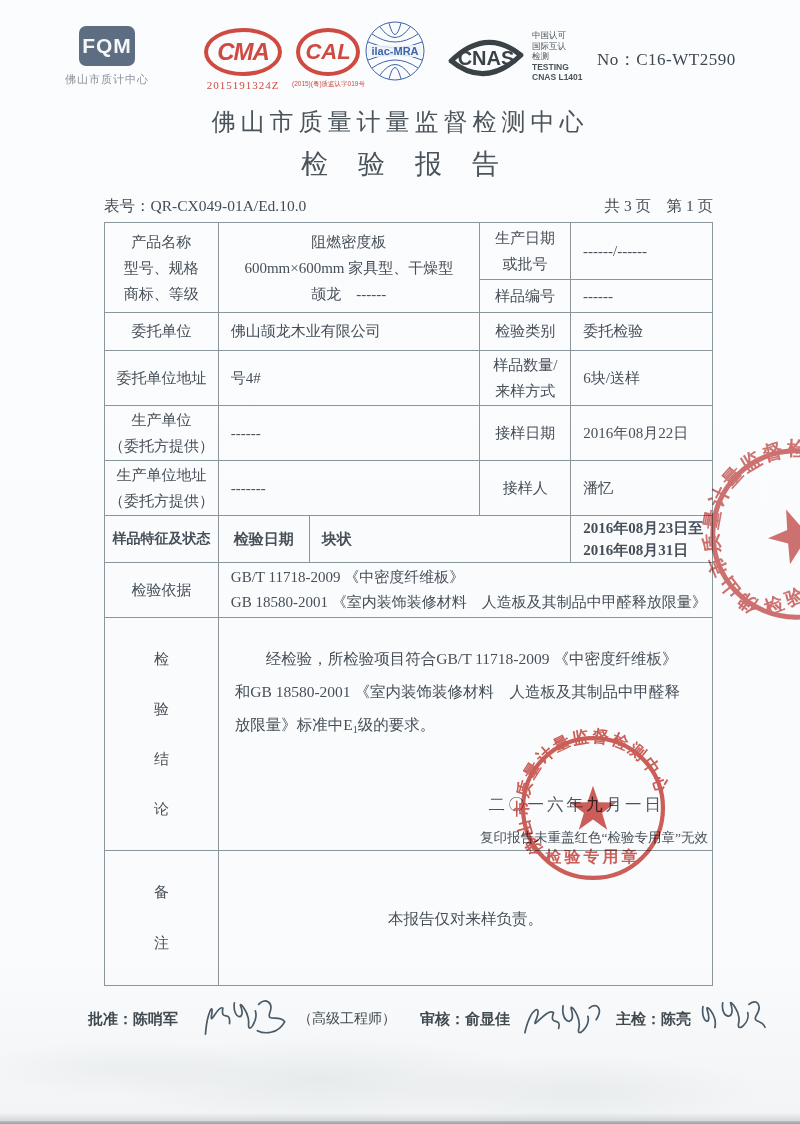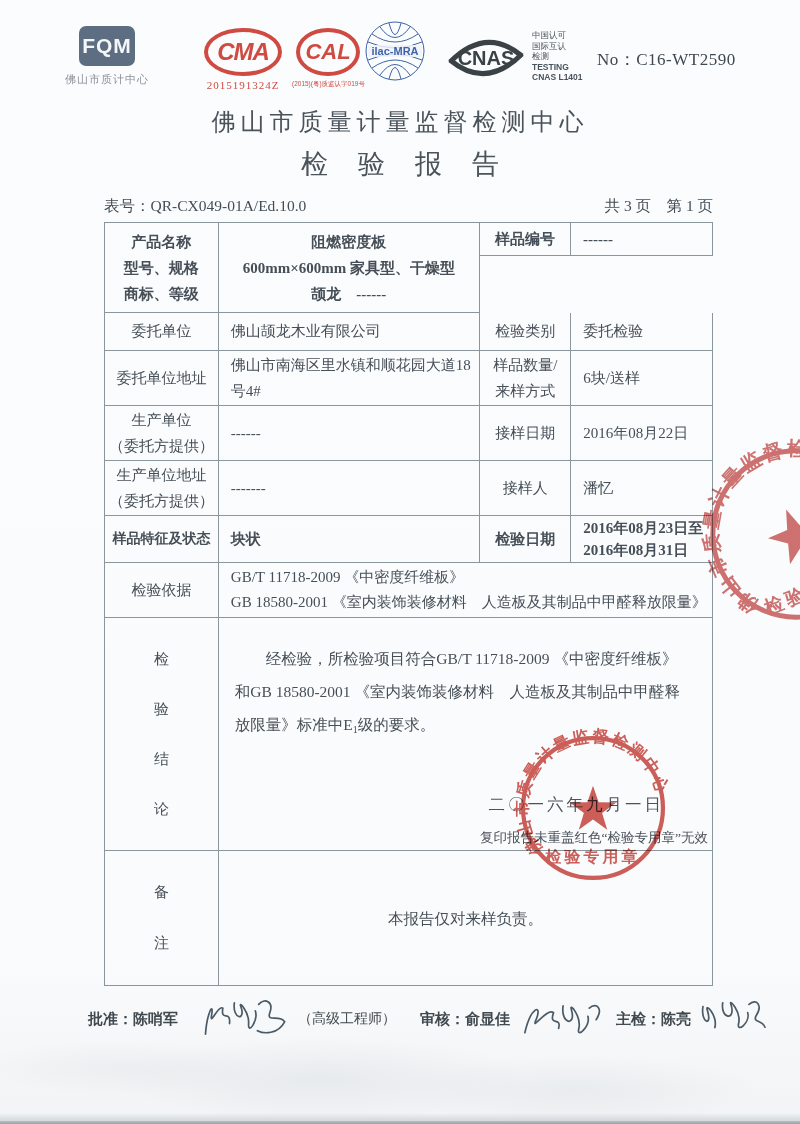--- a/index.html
+++ b/index.html
@@ -172,50 +172,56 @@
   <div class="t-org">佛山市质量计量监督检测中心</div>
   <div class="t-doc">检验报告</div>
 
   <div class="meta">
     <span>表号：QR-CX049-01A/Ed.10.0</span>
     <span>共 3 页　第 1 页</span>
   </div>
 
   <div class="tbl">
 
-    <div class="row" style="height:90px;font-weight:bold;">
+    <div class="row" style="height:90px;">
       <div class="c lbl w1">
         <div class="line">产品名称</div>
         <div class="line">型号、规格</div>
         <div class="line">商标、等级</div>
       </div>
       <div class="c val ctr w2">
         <div class="line">阻燃密度板</div>
         <div class="line">600mm×600mm 家具型、干燥型</div>
         <div class="line">颉龙　------</div>
       </div>
       <div style="width:233px; display:flex; flex-direction:column;">
+        <div class="row" style="height:57px;">
+          <div class="c lbl w3">
+            <div class="line">生产日期</div>
+            <div class="line">或批号</div>
+          </div>
+          <div class="c val w4">------/------</div>
+        </div>
         <div class="row" style="height:33px;">
           <div class="c lbl w3">样品编号</div>
           <div class="c val w4">------</div>
         </div>
       </div>
     </div>
 
     <div class="row" style="height:38px;">
       <div class="c lbl w1">委托单位</div>
       <div class="c val w2">佛山颉龙木业有限公司</div>
       <div class="c lbl w3">检验类别</div>
       <div class="c val w4">委托检验</div>
     </div>
 
     <div class="row" style="height:55px;">
       <div class="c lbl w1">委托单位地址</div>
       <div class="c val w2">
-        <div class="line">佛山市南海区里水镇和顺花园大道18</div>
         <div class="line">号4#</div>
       </div>
       <div class="c lbl w3">
         <div class="line">样品数量/</div>
         <div class="line">来样方式</div>
       </div>
       <div class="c val w4">6块/送样</div>
     </div>
 
     <div class="row" style="height:55px;">
@@ -233,22 +239,22 @@
         <div class="line">生产单位地址</div>
         <div class="line">（委托方提供）</div>
       </div>
       <div class="c val w2">-------</div>
       <div class="c lbl w3">接样人</div>
       <div class="c val w4">潘忆</div>
     </div>
 
     <div class="row" style="height:47px;font-weight:bold;">
       <div class="c lbl w1" style="font-size:14px;">样品特征及状态</div>
+      <div class="c lbl w3">检验日期</div>
       <div class="c val w2">块状</div>
-      <div class="c lbl w3">检验日期</div>
       <div class="c val w4">
         <div style="line-height:22px;">2016年08月23日至</div>
         <div style="line-height:22px;">2016年08月31日</div>
       </div>
     </div>
 
     <div class="row" style="height:55px;">
       <div class="c lbl w1">检验依据</div>
       <div class="c val wspan">
         <div style="line-height:25px;">GB/T 11718-2009 《中密度纤维板》</div>

